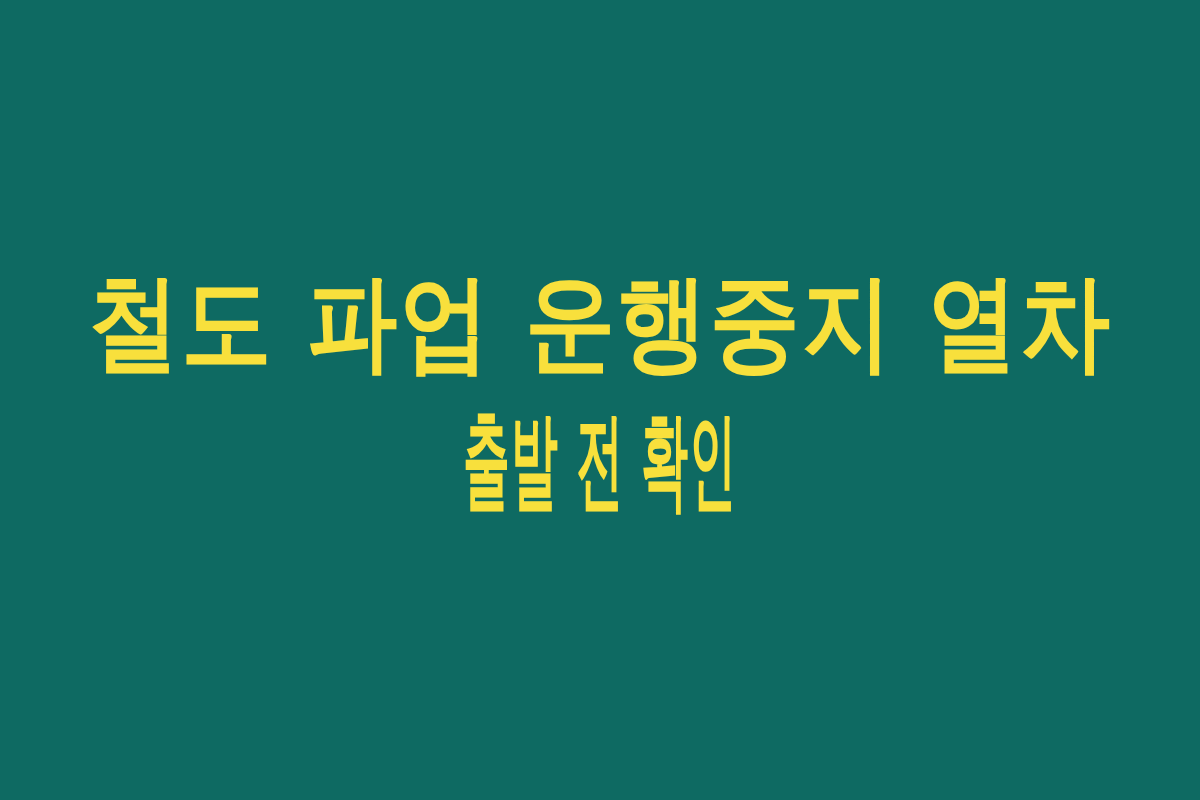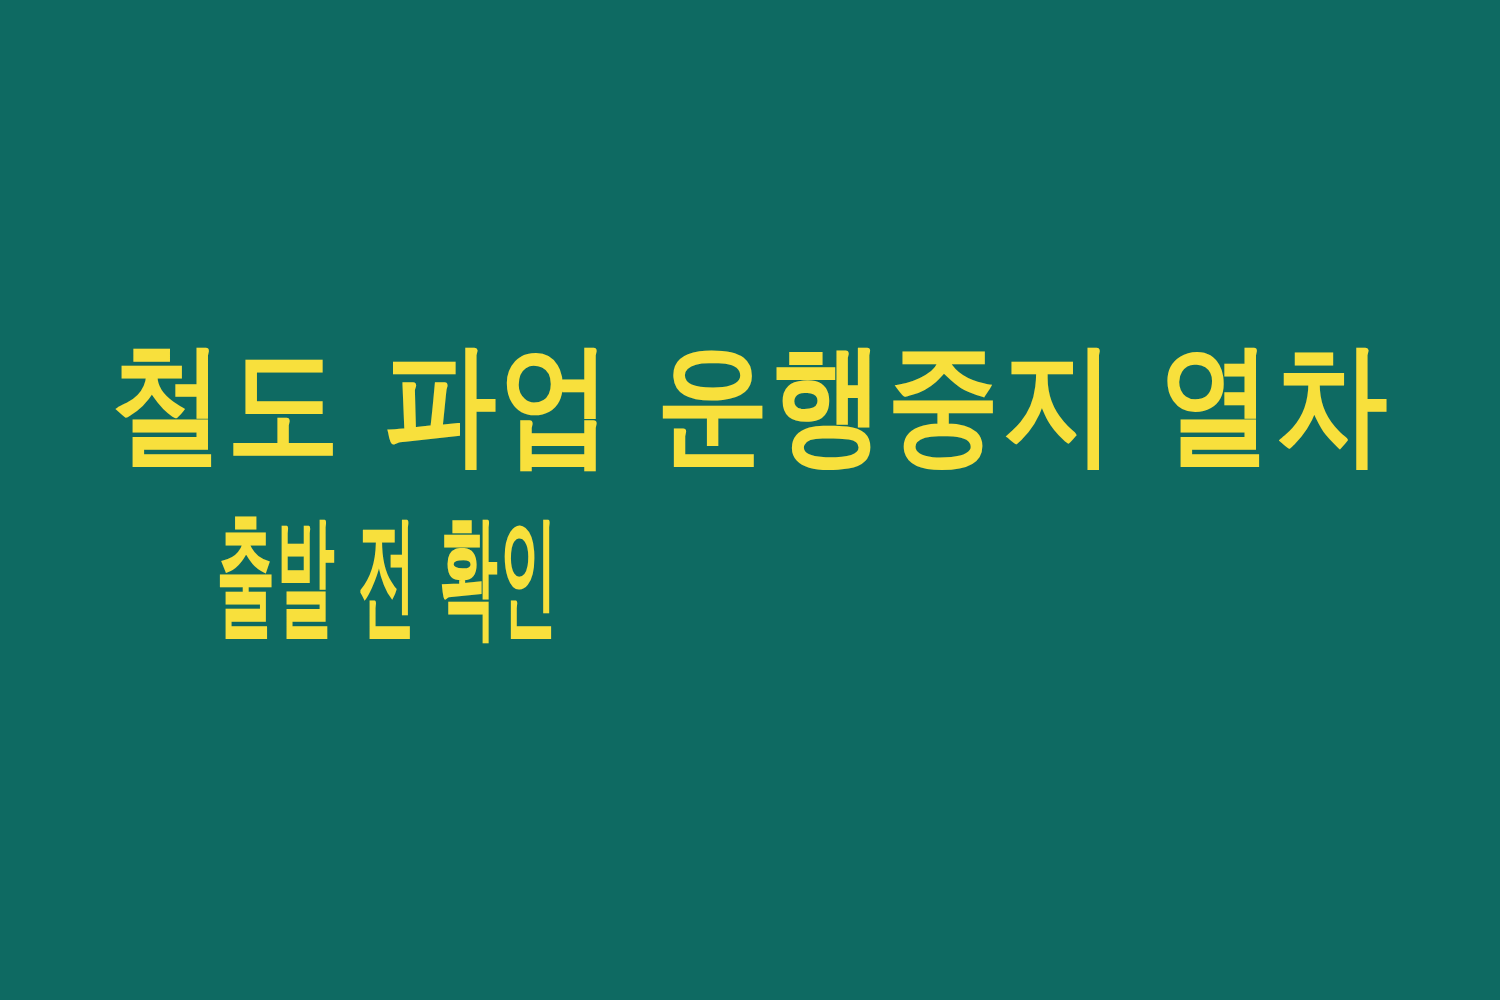--- a/index.html
+++ b/index.html
@@ -22,20 +22,21 @@
     display: flex;
     flex-direction: column;
     align-items: center;
     justify-content: center;
     background: #0E6A62;
     overflow: hidden;
   }
 
   #headline-block {
     width: 100%;
+    text-align: center;
     
     transform: translateY(-8px);
   }
 
   .headline-line {
     display: block;
     color: #F8E03C;
     font-family: "DejaVu Sans", "Liberation Sans", sans-serif;
     font-weight: 700;
     font-size: 104px;

